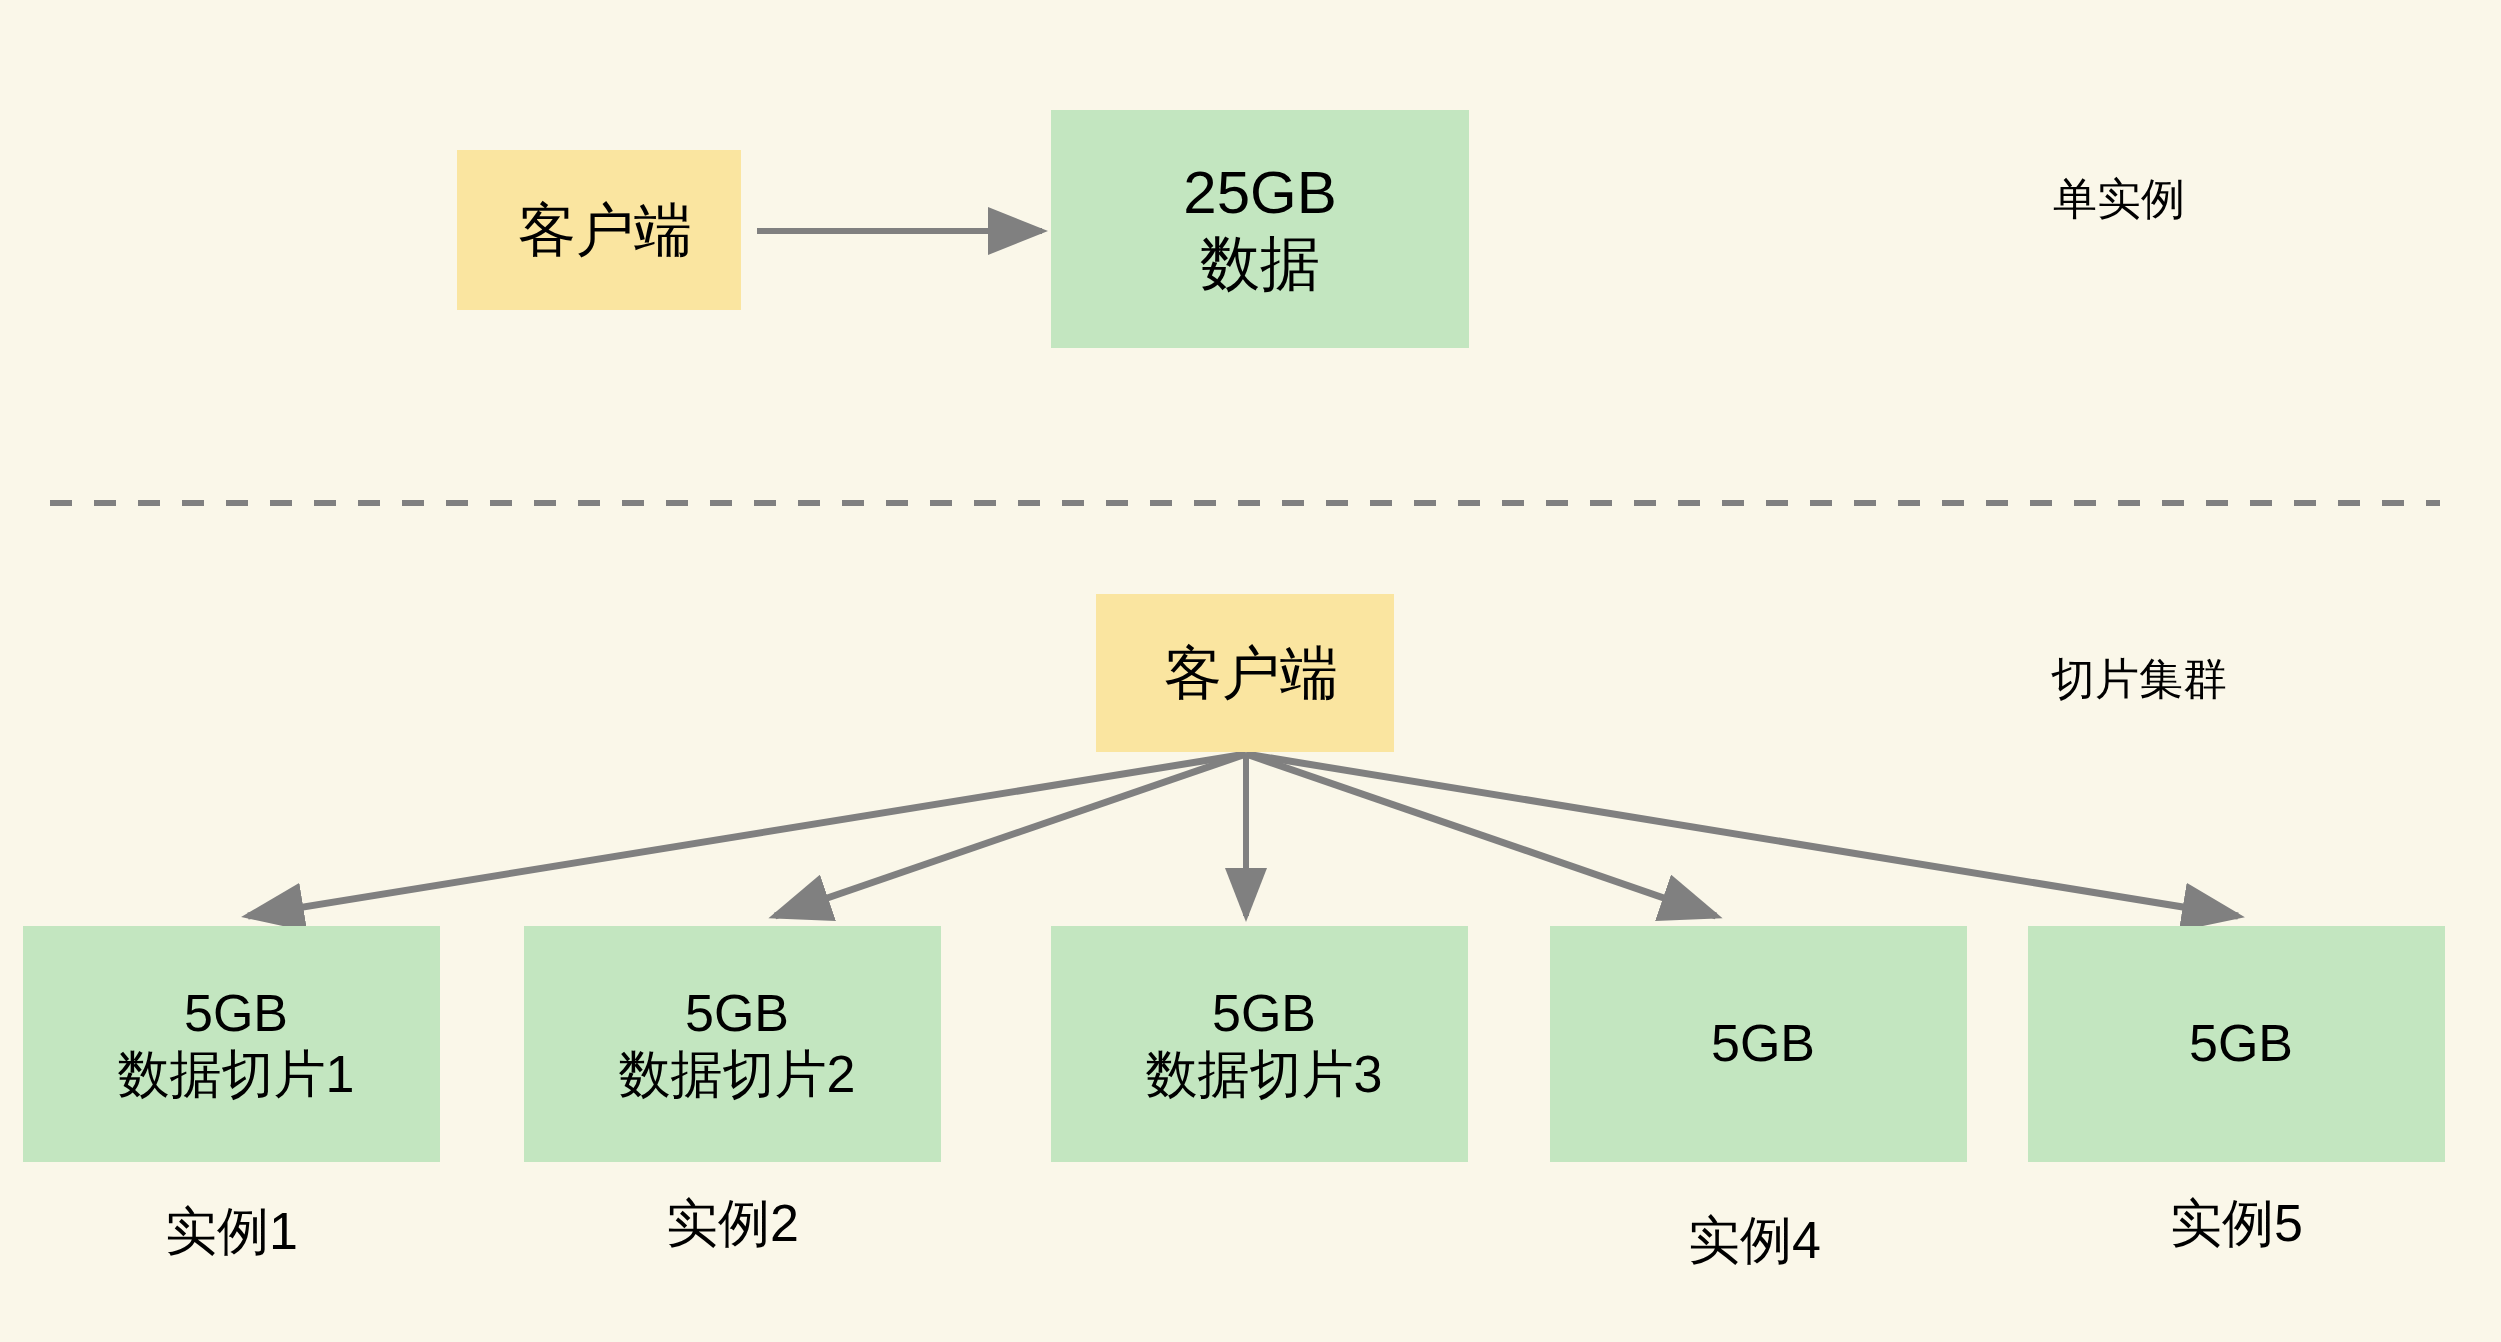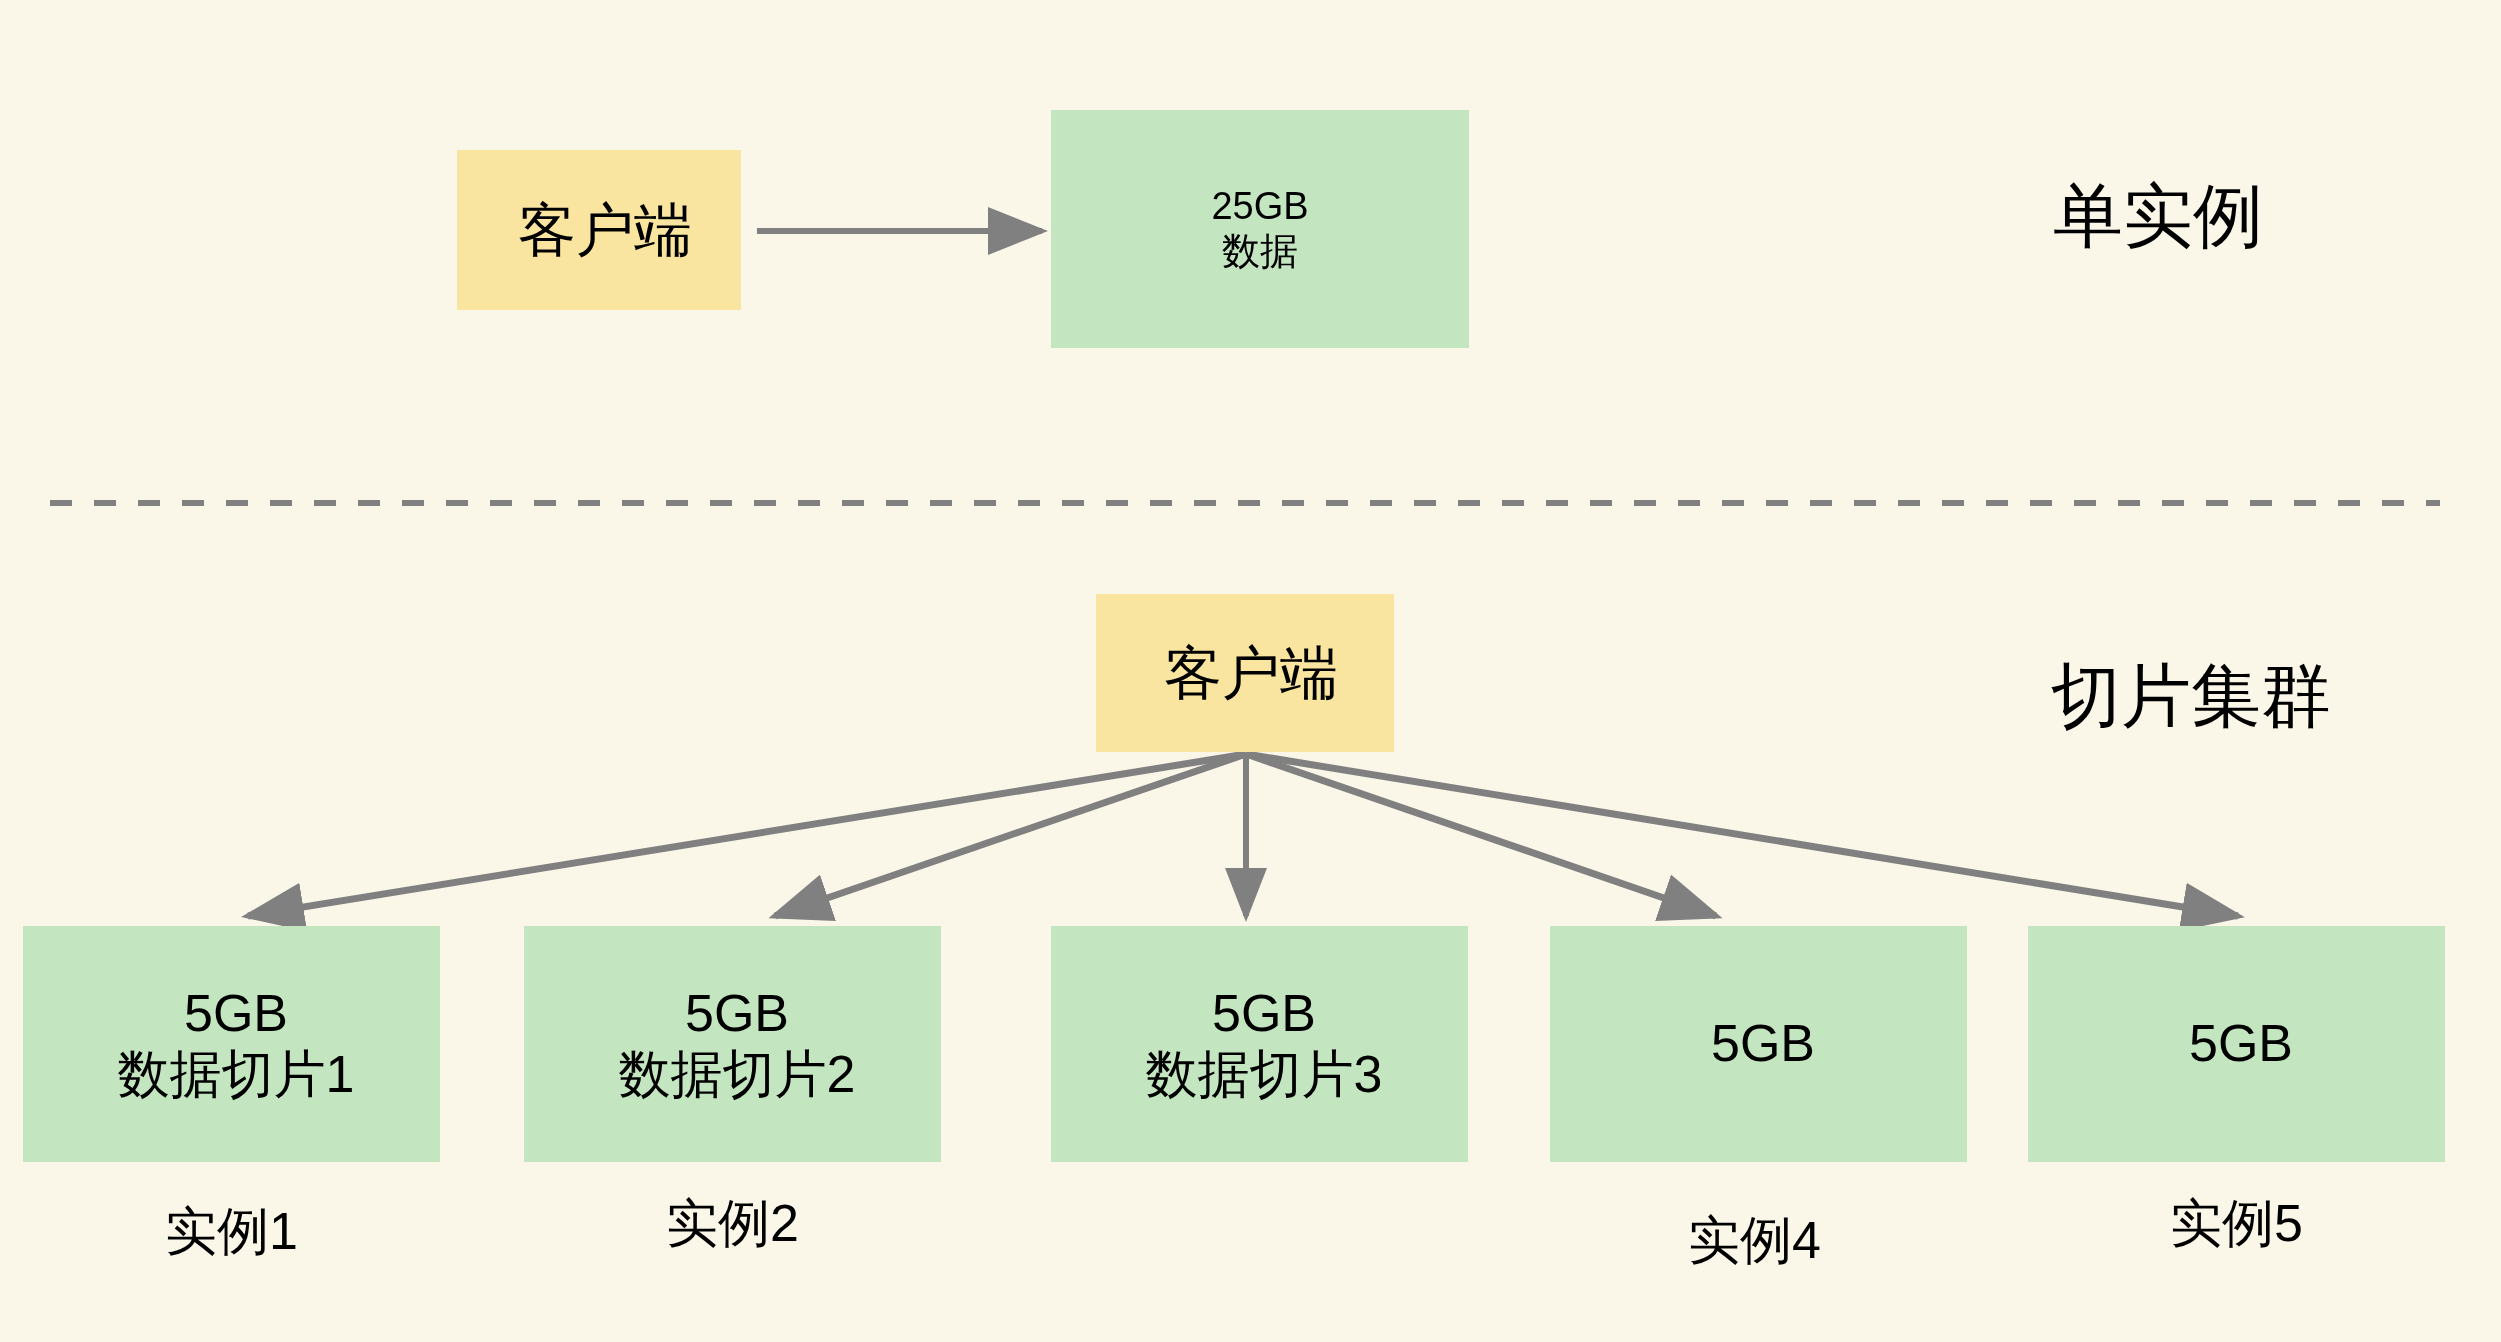--- a/index.html
+++ b/index.html
@@ -28,37 +28,37 @@
   }
   .box-yellow { background: #fae5a0; padding-left: 12px; }
   .box-green  { background: #c3e6c0; }
 
   .client-top {
     left: 457px; top: 150px; width: 284px; height: 160px;
     font-size: 58px;
   }
   .data-top {
     left: 1051px; top: 110px; width: 418px; height: 238px;
-    font-size: 38px;
+    font-size: 60px;
   }
   .client-bottom {
     left: 1096px; top: 594px; width: 298px; height: 158px;
     font-size: 58px;
   }
   .shard {
     top: 926px; width: 417px; height: 236px;
     font-size: 52px;
     padding-left: 9px;
   }
   .shard .line1 { display: block; }
   .shard .line2 { display: block; }
 
   .side-label {
     position: absolute;
-    font-size: 70px;
+    font-size: 44px;
     color: #000000;
     white-space: nowrap;
   }
   .label-single  { left: 2053px; top: 170px; }
   .label-cluster { left: 2051px; top: 650px; }
 
   .inst-label {
     position: absolute;
     top: 1189px;
     font-size: 52px;

